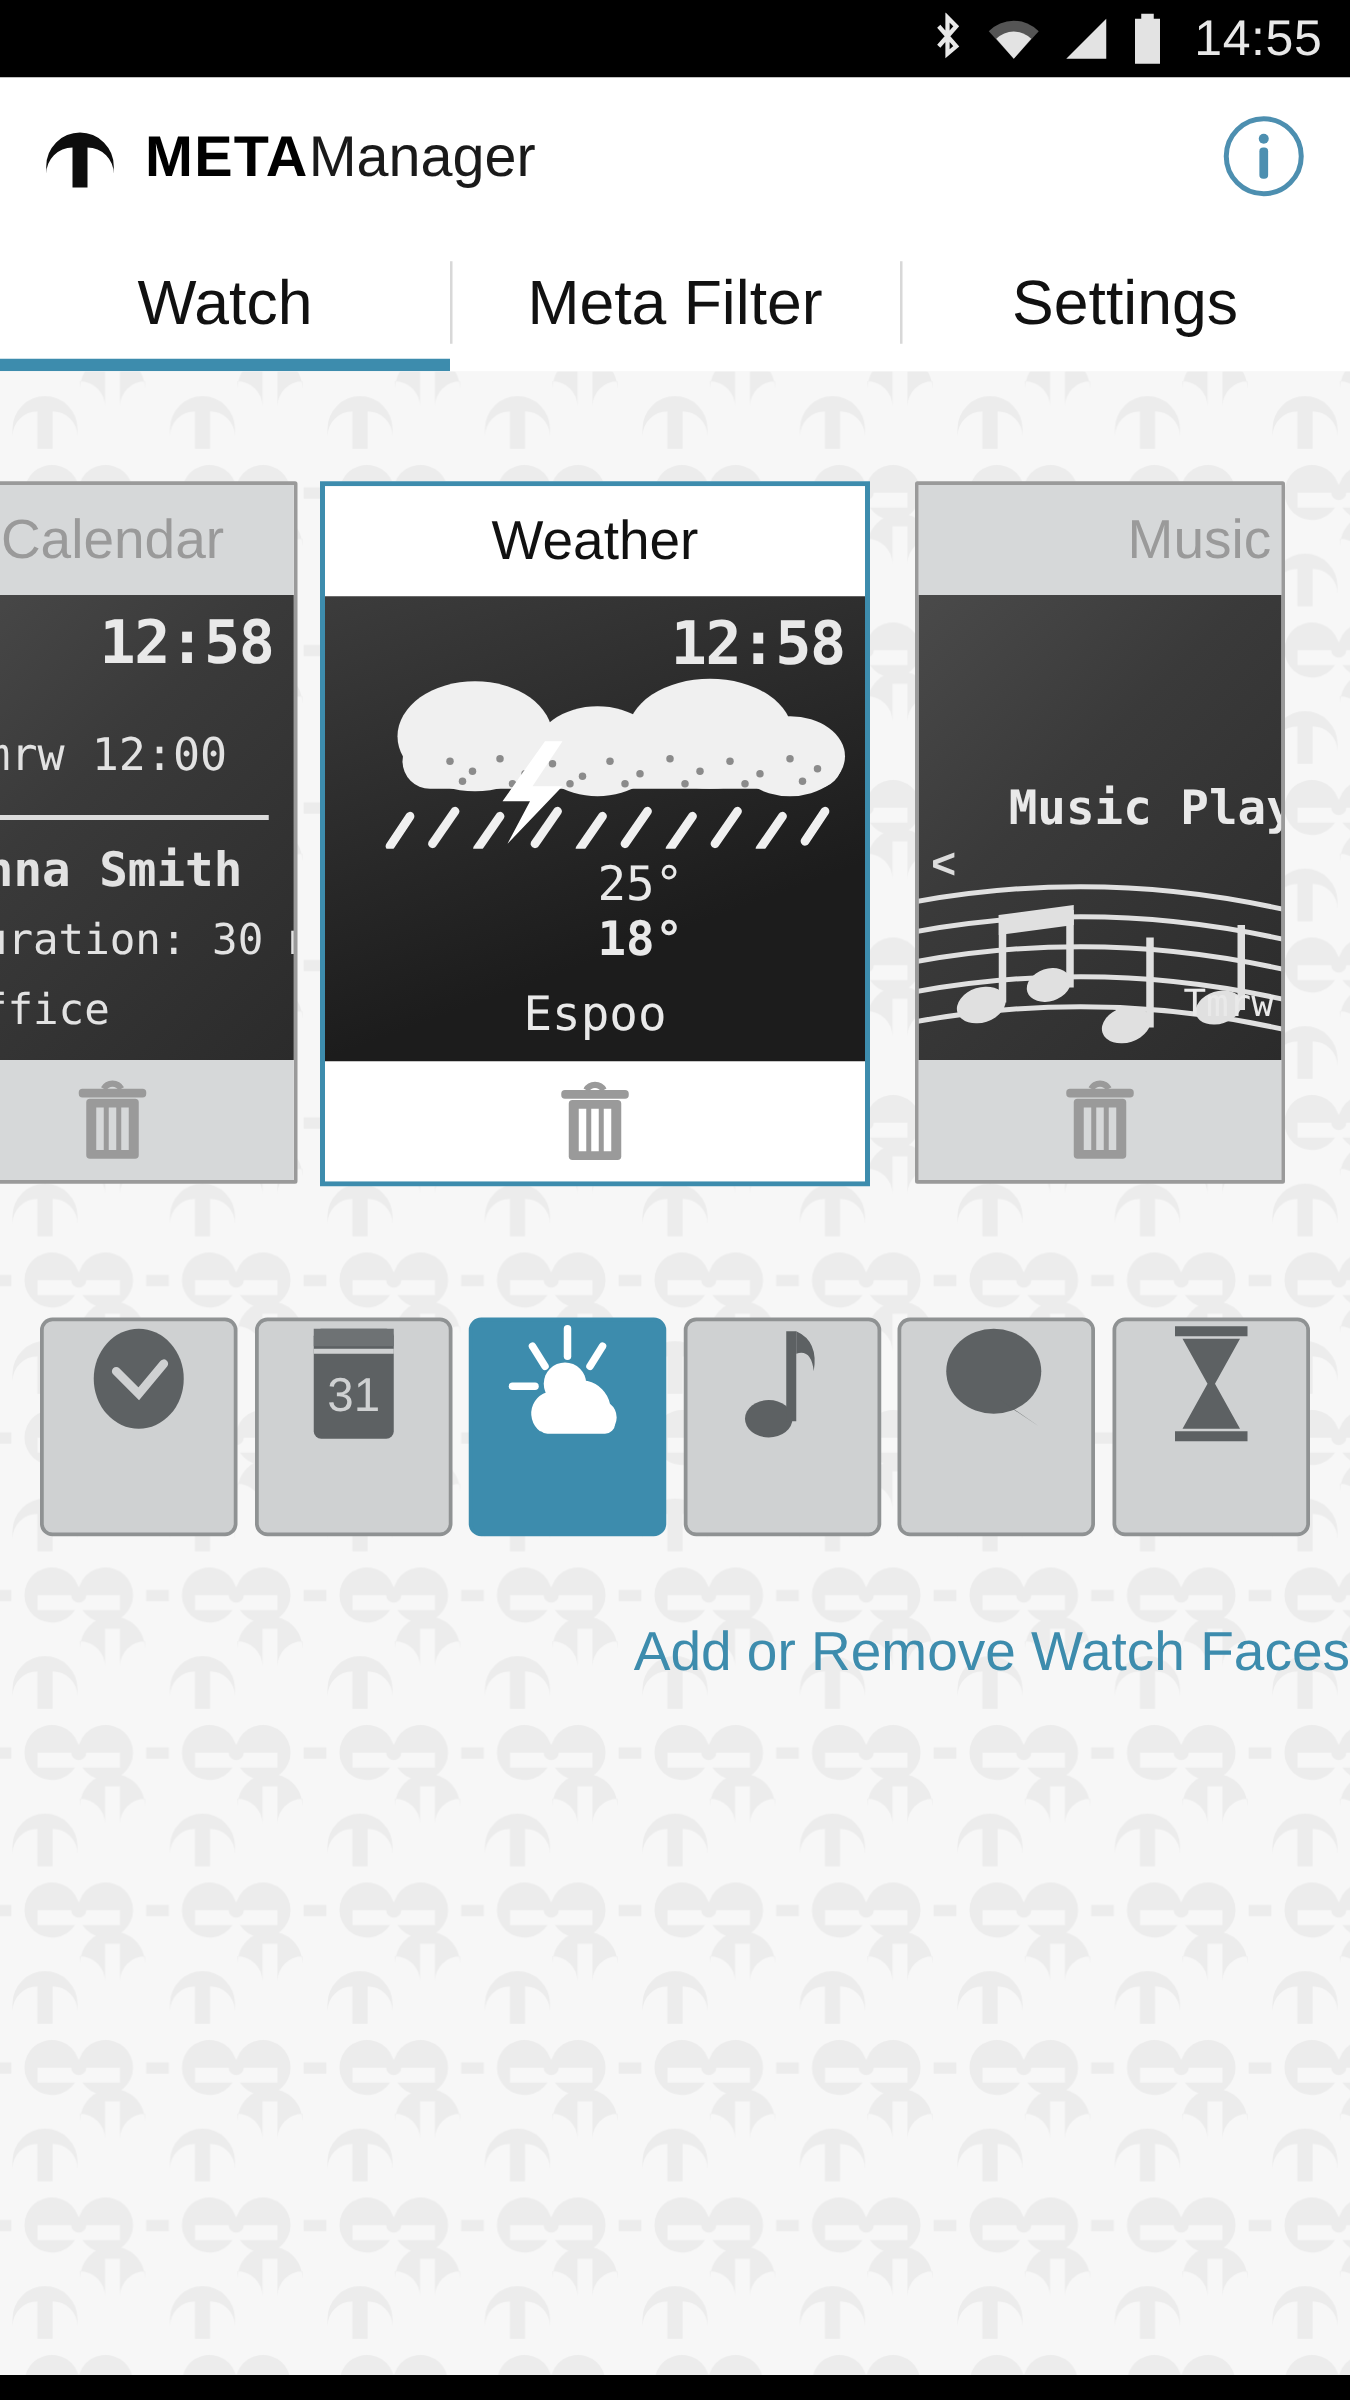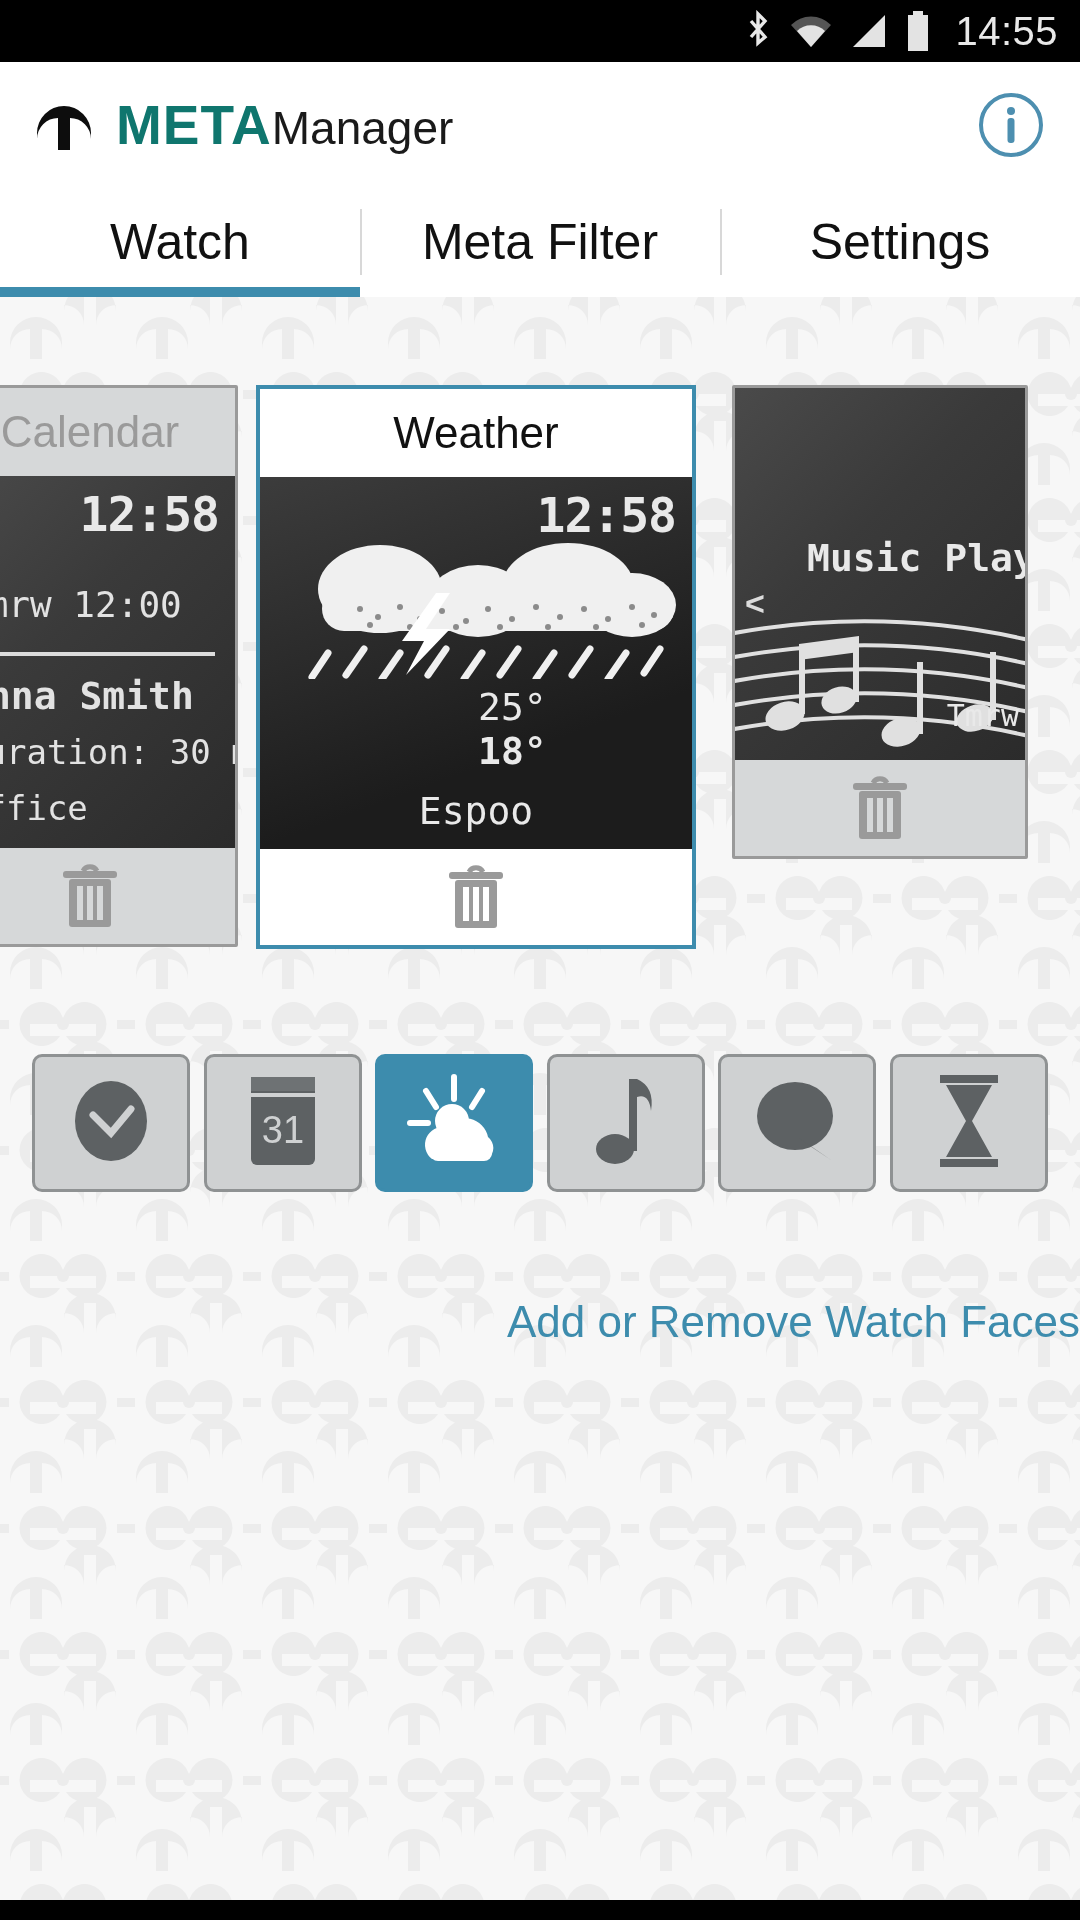--- a/index.html
+++ b/index.html
@@ -19,21 +19,21 @@
   .sb-icon{ display:flex; align-items:center; }
   .sb-time{ color:#e8e8e8; font-size:40px; letter-spacing:0.5px; margin-left:8px; }
 
   
   .appbar{
     height:125px; background:#fff; display:flex; align-items:center;
     padding:0 34px; position:relative;
   }
   .logo-mark{ width:60px; height:52px; flex:none; margin-right:22px; }
   .brand{ display:flex; align-items:baseline; }
-  .brand-strong{ font-size:55px; font-weight:bold; letter-spacing:1px; color:#0f766e; }
+  .brand-strong{ font-size:46px; font-weight:bold; letter-spacing:1px; color:#000000; }
   .brand-light{ font-size:46px; font-weight:normal; color:#1a1a1a; margin-left:0; }
   .info-btn{ position:absolute; right:34px; top:50%; transform:translateY(-50%);
              width:70px; height:70px; }
 
   
   .tabs{
     height:110px; background:#fff; display:flex; align-items:stretch;
     position:relative;
   }
   .tab{
@@ -118,23 +118,23 @@
             font-weight:bold; color:#dcdcdc; }
   .mu-last{ position:absolute; top:310px; right:6px; font-size:30px; }
   .mu-staff{ position:absolute; top:212px; left:-6px; }
 
   
   .iconrow{
     position:absolute; top:757px; left:32px; right:32px; height:175px;
     display:flex; justify-content:space-between;
   }
   .iconbtn{
-    width:158px; height:138px; border-radius:10px;
+    width:158px; height:175px; border-radius:10px;
     background:#cfd1d2; border:3px solid #8f9293;
-    display:flex; align-items:center; justify-content:center;
+    display:flex; justify-content:center;
   }
   .iconbtn.sel{ background:#3d8cad; border-color:#3d8cad; }
 
   
   .addlink{
     position:absolute; top:1000px; left:0; right:0; text-align:right;
     font-size:44px; color:#3d8cad;
   }
 
   
@@ -314,20 +314,21 @@
             <rect x="12" y="22" width="42" height="48" rx="3" fill="#9a9a9a"></rect>
             <rect x="20" y="29" width="6" height="34" fill="#ffffff"></rect>
             <rect x="30" y="29" width="6" height="34" fill="#ffffff"></rect>
             <rect x="40" y="29" width="6" height="34" fill="#ffffff"></rect>
           </svg>
         </span>
       </div>
     </div>
 
     <div class="card card-side card-right">
+      <div class="card-title" style="justify-content:flex-end; padding-right:8px;">Music</div>
       <div class="screen screen-side">
         <span class="lcd mu-title">Music Player</span>
         <span class="mu-prev">&lt;</span>
         <svg class="mu-staff" width="300" height="170" viewBox="0 0 300 170">
           <g stroke="#e0e0e0" stroke-width="4" fill="none">
             <path d="M0 34 Q150 6 300 40"></path>
             <path d="M0 58 Q150 30 300 64"></path>
             <path d="M0 82 Q150 54 300 88"></path>
             <path d="M0 106 Q150 78 300 112"></path>
             <path d="M0 130 Q150 102 300 136"></path>

